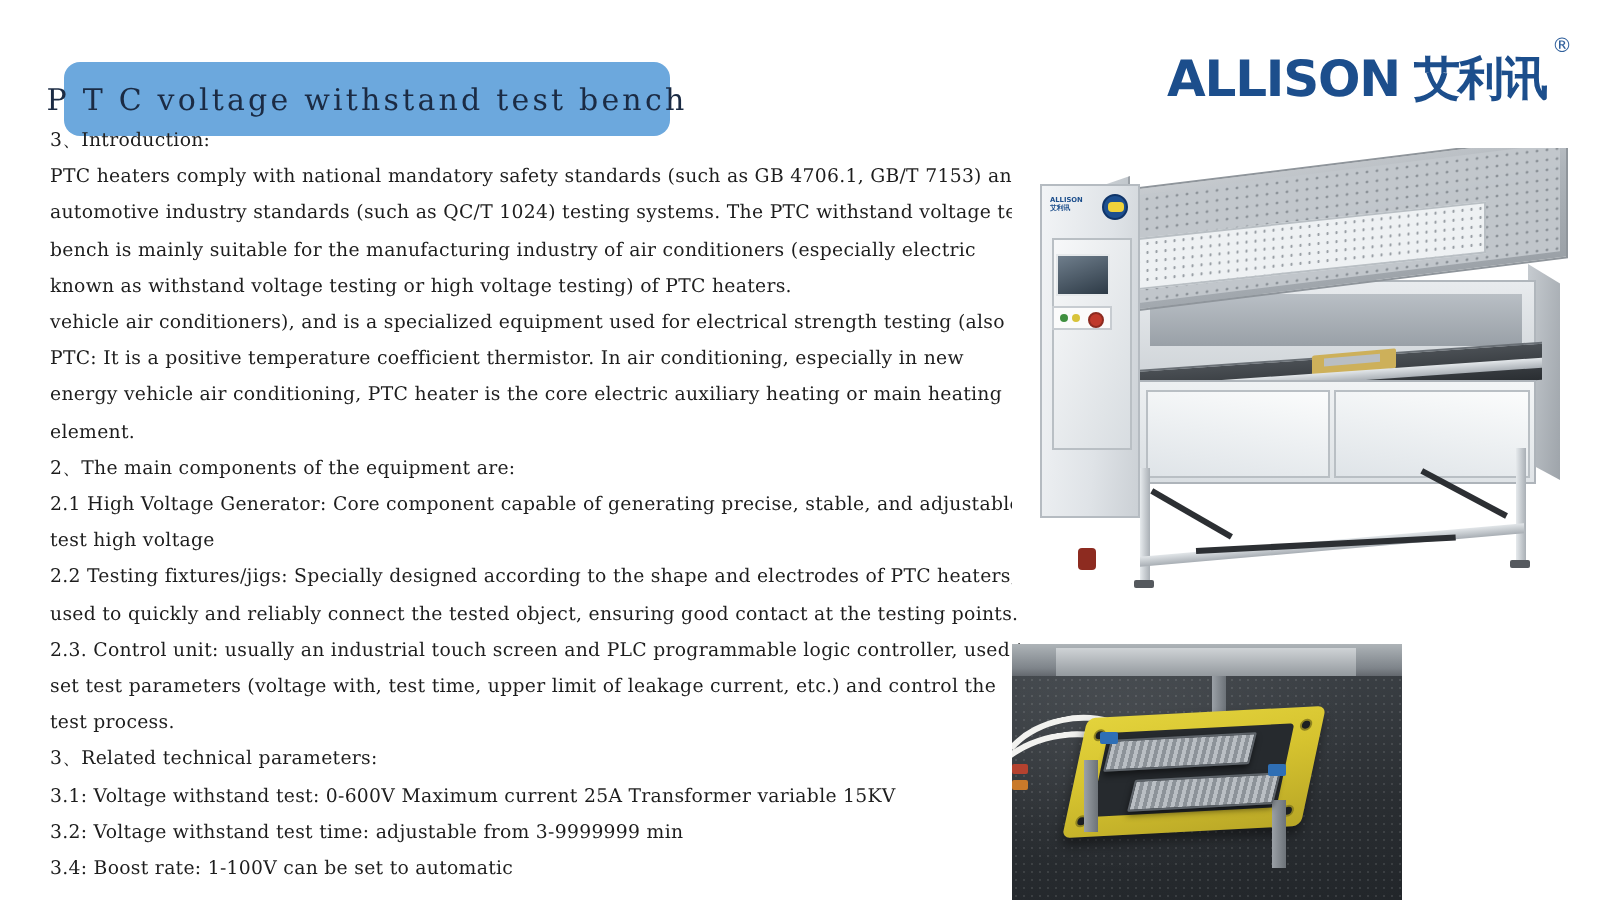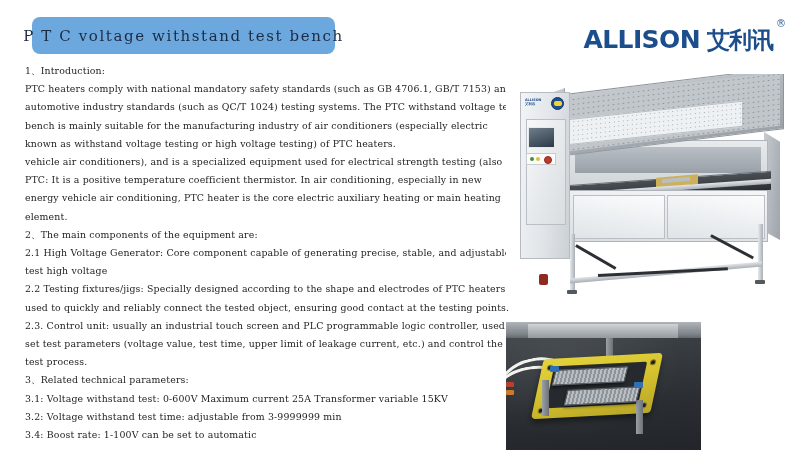--- a/index.html
+++ b/index.html
@@ -4,21 +4,21 @@
 <style>
   html,body{margin:0;padding:0;}
   body{
     width:800px;height:450px;overflow:hidden;background:#ffffff;
     font-family:"Liberation Serif",serif;position:relative;
   }
   .page{position:absolute;inset:0;background:#fff;}
 
   
   .title-box{
-    position:absolute;left:32px;top:17px;width:303px;height:37px;
+    position:absolute;left:32px;top:31px;width:303px;height:37px;
     background:#6ca8dd;border-radius:8px;
     display:flex;align-items:center;justify-content:center;
   }
   .title-text{
     font-family:"DejaVu Serif",serif;
     font-size:15px;color:#1b2b44;letter-spacing:1.6px;white-space:nowrap;
   }
 
   .logo{
     position:absolute;right:14px;top:22px;height:30px;
@@ -268,36 +268,36 @@
     <span class="title-text">P T C voltage withstand test bench</span>
   </div>
 
   <div class="logo">
     <span class="logo-latin">ALLISON</span>
     <span class="logo-cjk">艾利讯</span>
     <span class="logo-reg">®</span>
   </div>
 
   <div class="body-text">
-    <div class="line">1、Introduction:</div>
+    <div class="line">3、Introduction:</div>
     <div class="line">PTC heaters comply with national mandatory safety standards (such as GB 4706.1, GB/T 7153) and</div>
     <div class="line">automotive industry standards (such as QC/T 1024) testing systems. The PTC withstand voltage test</div>
     <div class="line">bench is mainly suitable for the manufacturing industry of air conditioners (especially electric</div>
     <div class="line">known as withstand voltage testing or high voltage testing) of PTC heaters.</div>
     <div class="line">vehicle air conditioners), and is a specialized equipment used for electrical strength testing (also</div>
     <div class="line">PTC: It is a positive temperature coefficient thermistor. In air conditioning, especially in new</div>
     <div class="line">energy vehicle air conditioning, PTC heater is the core electric auxiliary heating or main heating</div>
     <div class="line">element.</div>
     <div class="line">2、The main components of the equipment are:</div>
     <div class="line">2.1 High Voltage Generator: Core component capable of generating precise, stable, and adjustable</div>
     <div class="line">test high voltage</div>
     <div class="line">2.2 Testing fixtures/jigs: Specially designed according to the shape and electrodes of PTC heaters,</div>
     <div class="line">used to quickly and reliably connect the tested object, ensuring good contact at the testing points.</div>
     <div class="line">2.3. Control unit: usually an industrial touch screen and PLC programmable logic controller, used to</div>
-    <div class="line">set test parameters (voltage value, test time, upper limit of leakage current, etc.) and control the</div>
+    <div class="line">set test parameters (voltage with, test time, upper limit of leakage current, etc.) and control the</div>
     <div class="line">test process.</div>
     <div class="line">3、Related technical parameters:</div>
     <div class="line">3.1: Voltage withstand test: 0-600V Maximum current 25A Transformer variable 15KV</div>
     <div class="line">3.2: Voltage withstand test time: adjustable from 3-9999999 min</div>
     <div class="line">3.4: Boost rate: 1-100V can be set to automatic</div>
 
   </div>
 
   <div class="photo-machine">
     <div class="m-side-right"></div>

